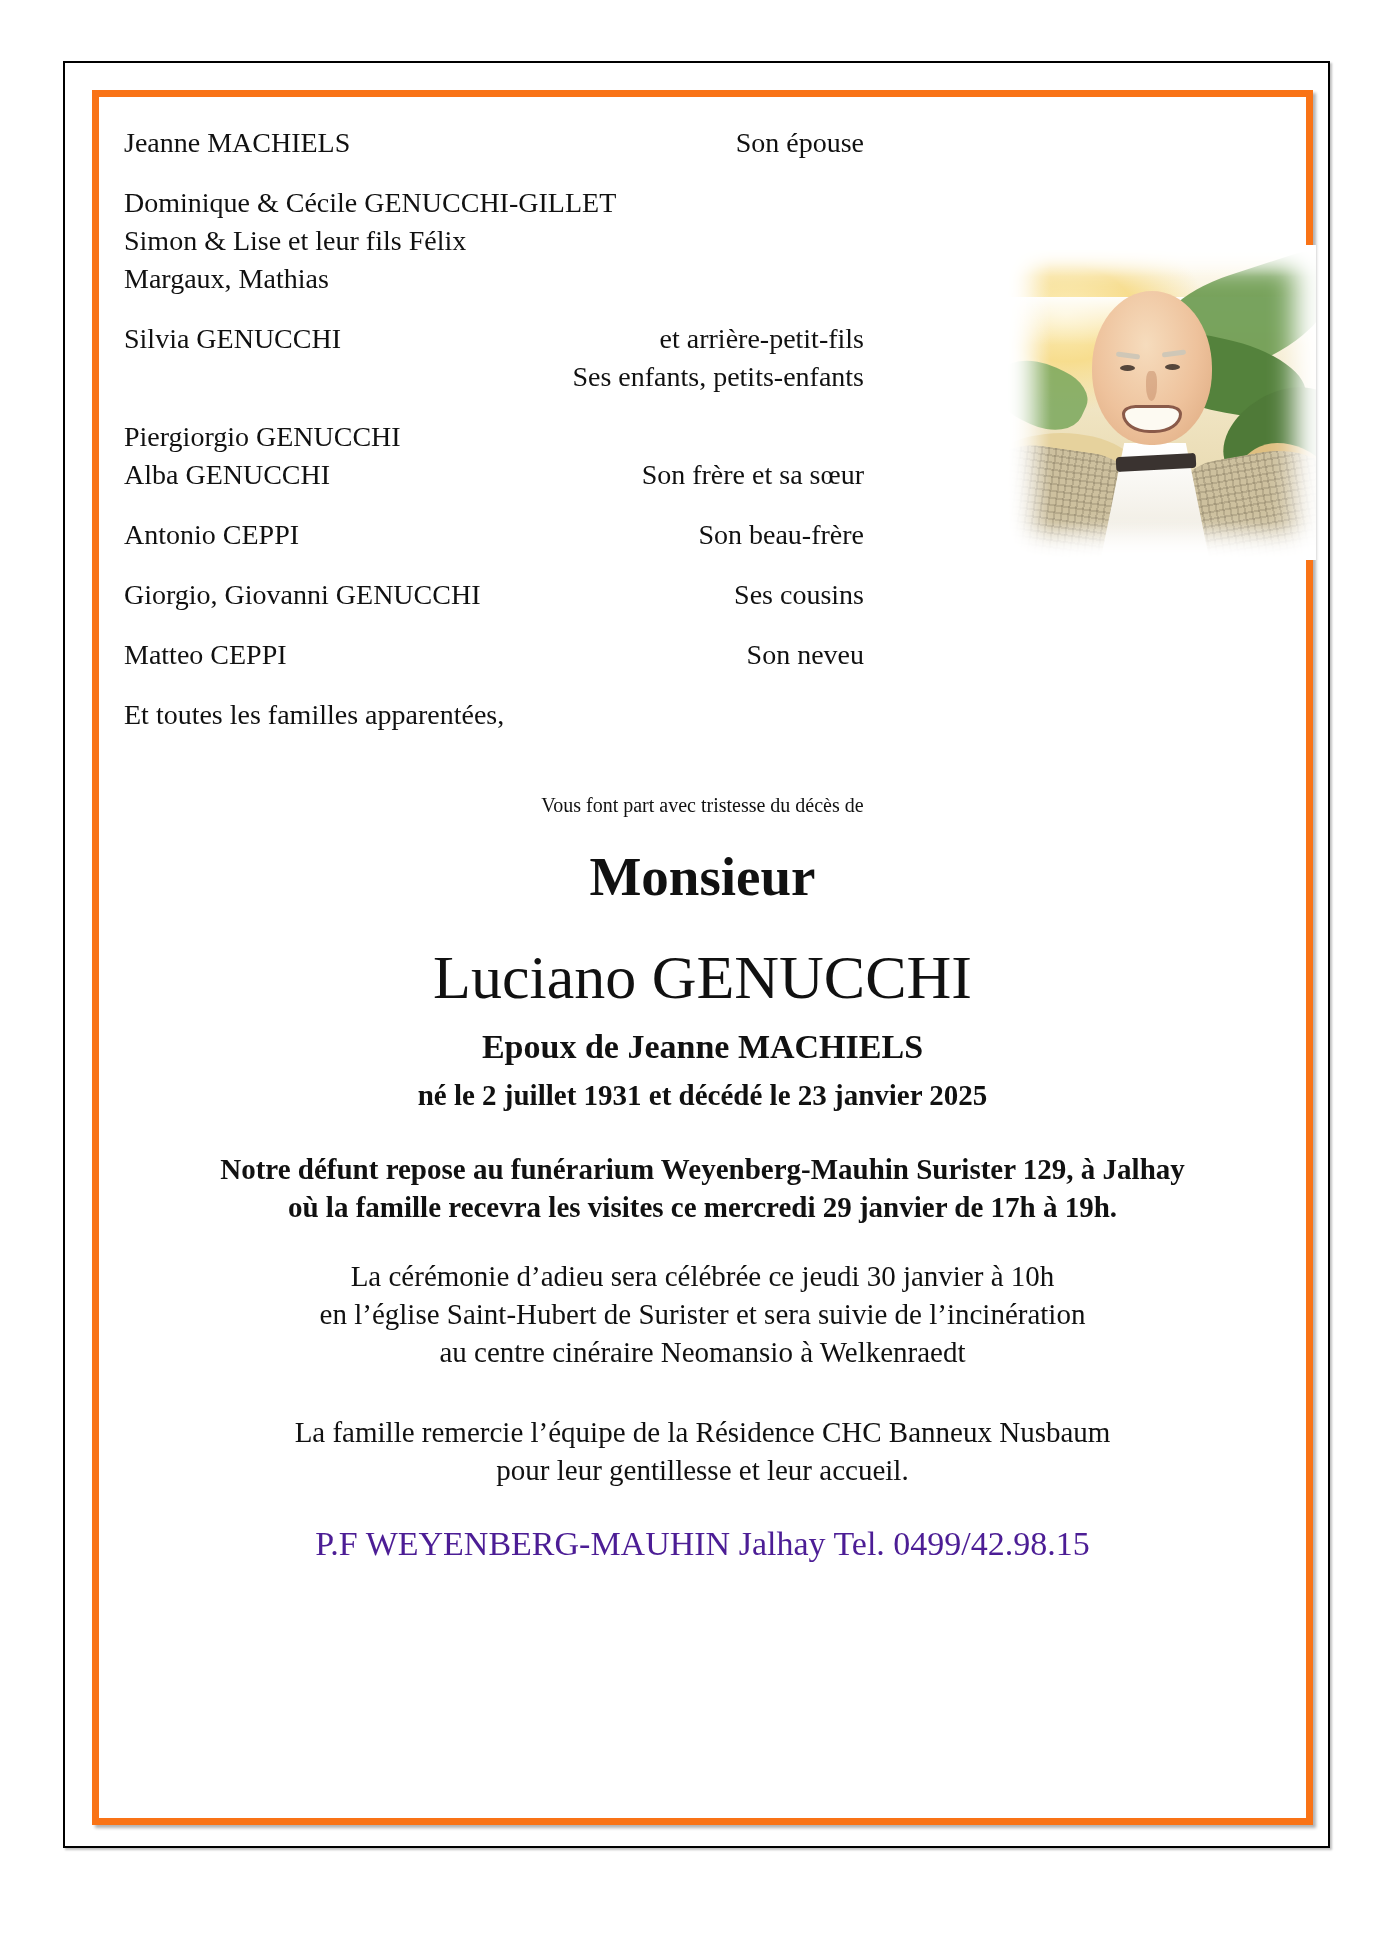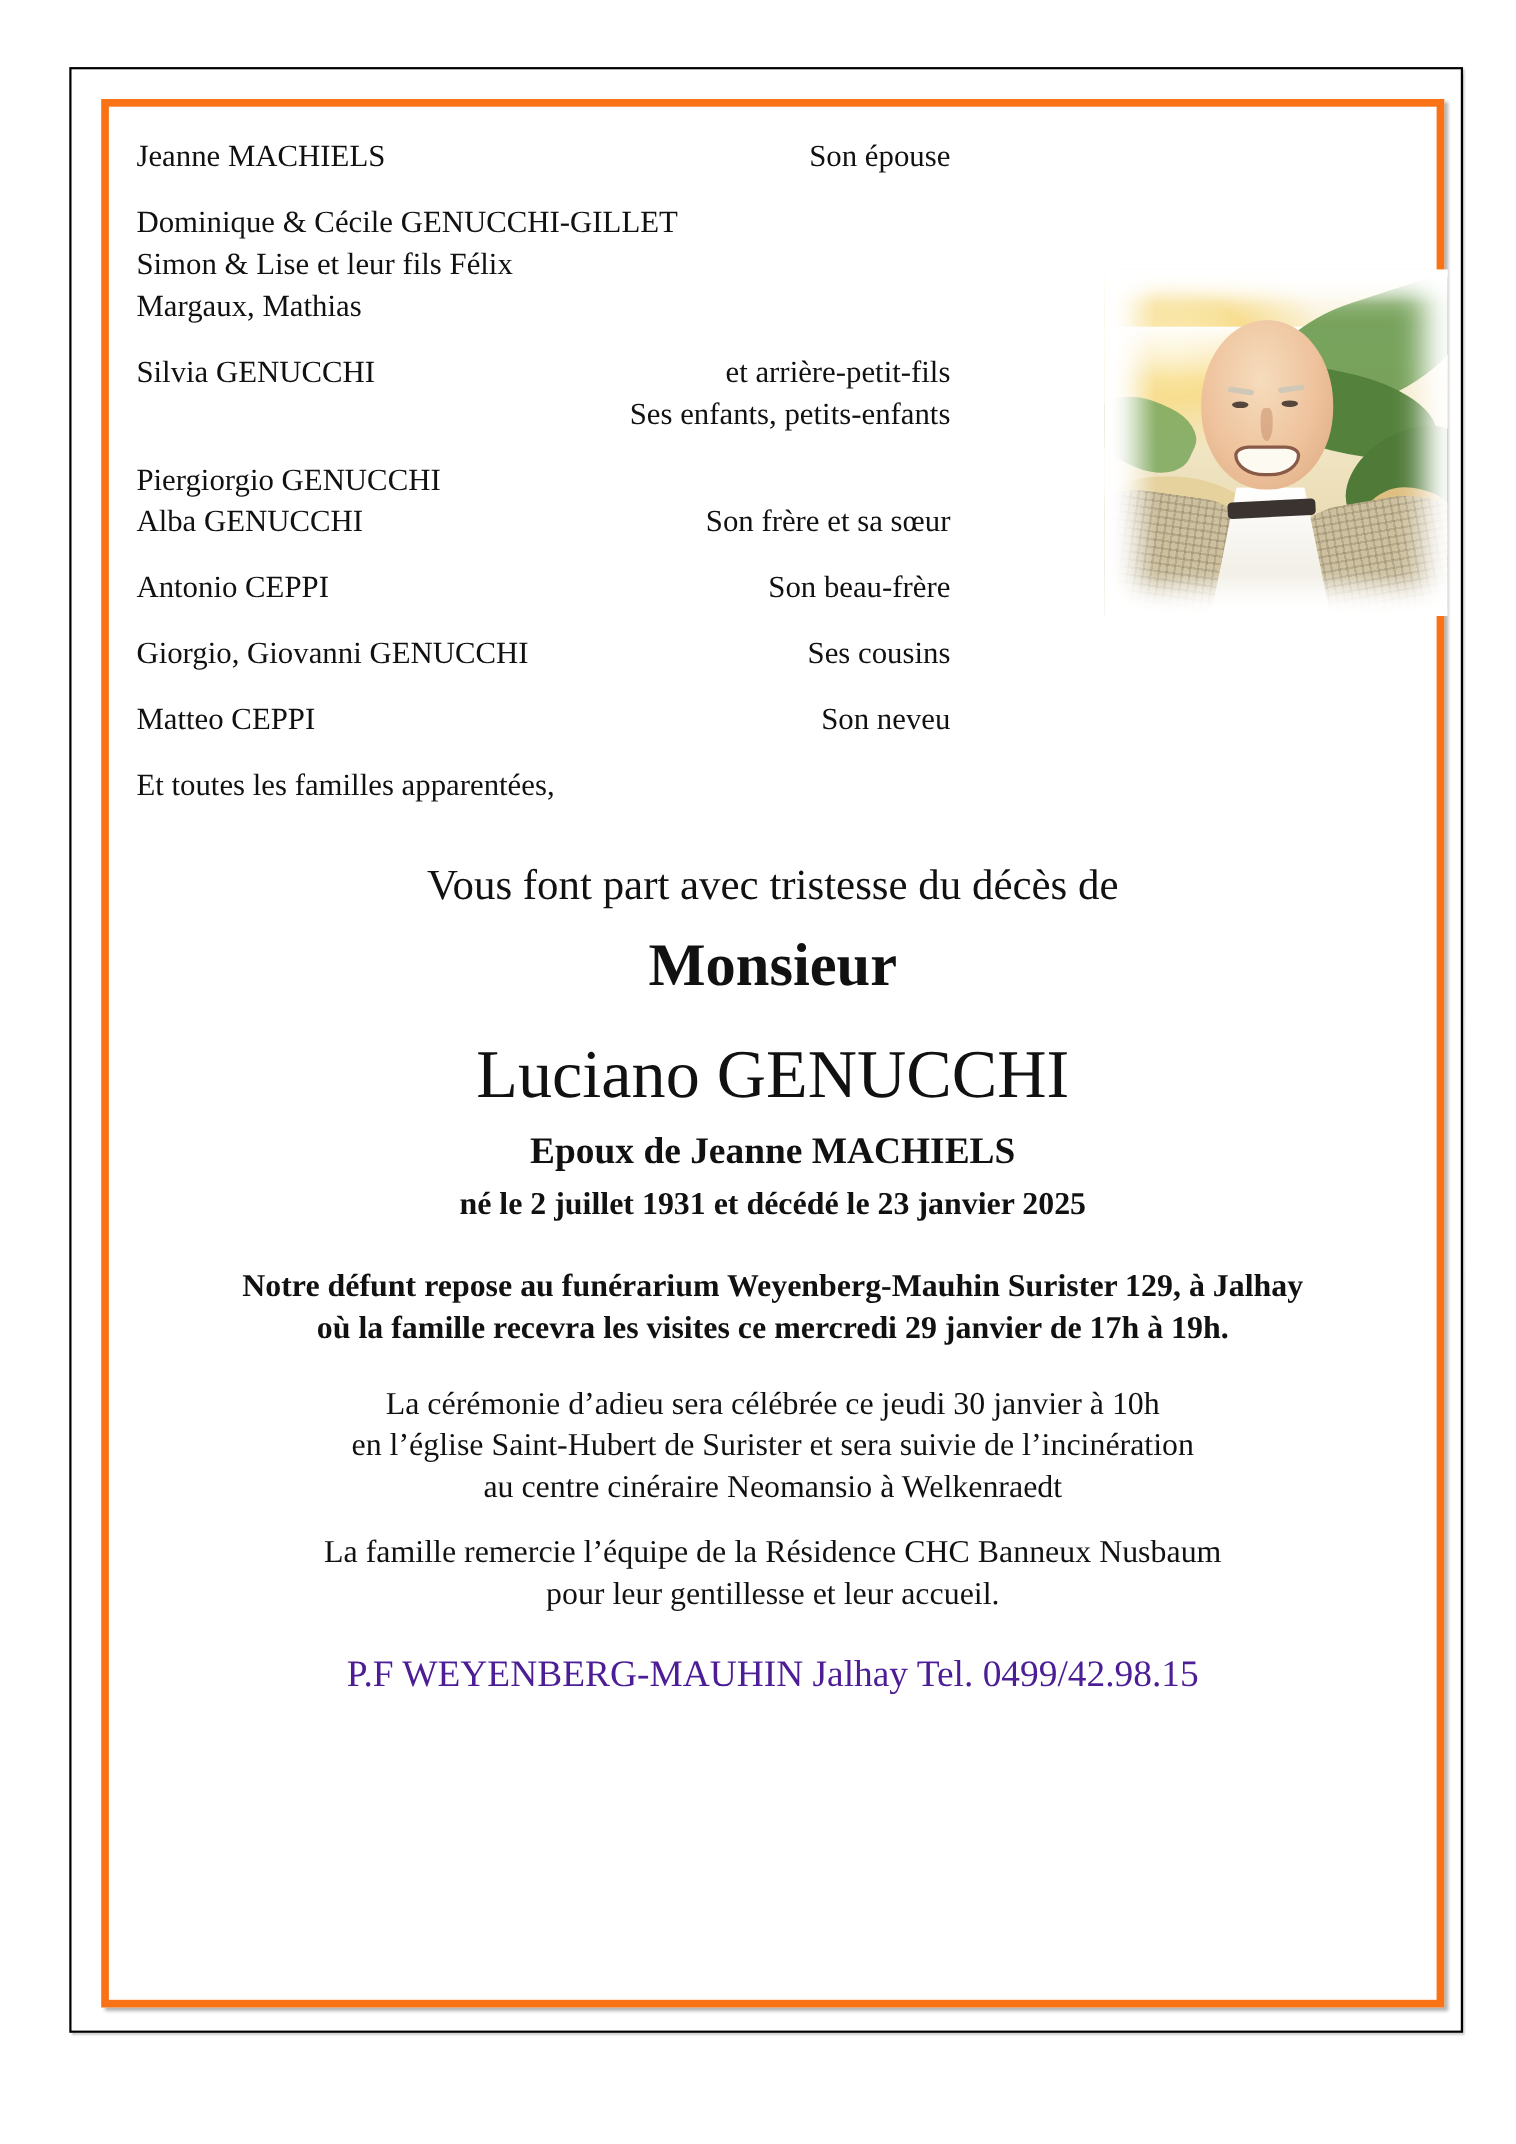--- a/index.html
+++ b/index.html
@@ -25,29 +25,29 @@
     position:absolute; left:0; top:0; width:740px;
     display:flex; flex-direction:column; align-items:flex-end;
     font-size:28px; line-height:38px;
   }
   .rel-inner { text-align:right; }
   .family-row.rel-bottom .relation { top:38px; }
   .closing-line { font-size:28px; line-height:38px; margin:0; }
 
   
   .center-block { text-align:center; margin-top:52px; }
-  .announcement-line { font-size:39px; line-height:38px; }
+  .announcement-line { font-size:20px; line-height:38px; }
   .civility-title { font-size:55px; line-height:62px; font-weight:bold; margin-top:22px; }
   .deceased-name  { font-size:62px; line-height:70px; font-weight:normal; margin-top:34px; }
   .spouse-line    { font-size:34px; line-height:42px; font-weight:bold; margin-top:14px; }
   .birth-death-line { font-size:29px; line-height:38px; font-weight:bold; margin-top:8px; }
   .para { font-size:29px; line-height:38px; }
   .para-repose   { margin-top:36px;font-weight:bold; }
   .para-ceremony { margin-top:31px; }
-  .para-thanks   { margin-top:21px; }
+  .para-thanks   { margin-top:42px; }
   .para-notice   { margin-top:34px; }
   .condolences-link { color:#2f6fc4; text-decoration:underline; cursor:pointer; }
   .funeral-home-line { font-size:34px; line-height:44px; color:#4c1d95; margin-top:33px; }
 
   
   .photo {
     position:absolute; left:905px; top:148px; width:312px; height:315px; overflow:hidden;
     background:linear-gradient(180deg,#fdf8ea 0%,#f8f0d8 28%,#efe3c0 55%,#e2d1a2 78%,#d9c folly 100%);
     background:linear-gradient(180deg,#fdf8ea 0%,#f8f0d8 28%,#efe3c0 55%,#e2d1a2 78%,#d8c folly);
     background:linear-gradient(180deg,#fdf8ea 0%,#f8f0d8 28%,#efe3c0 55%,#e2d1a2 100%);

